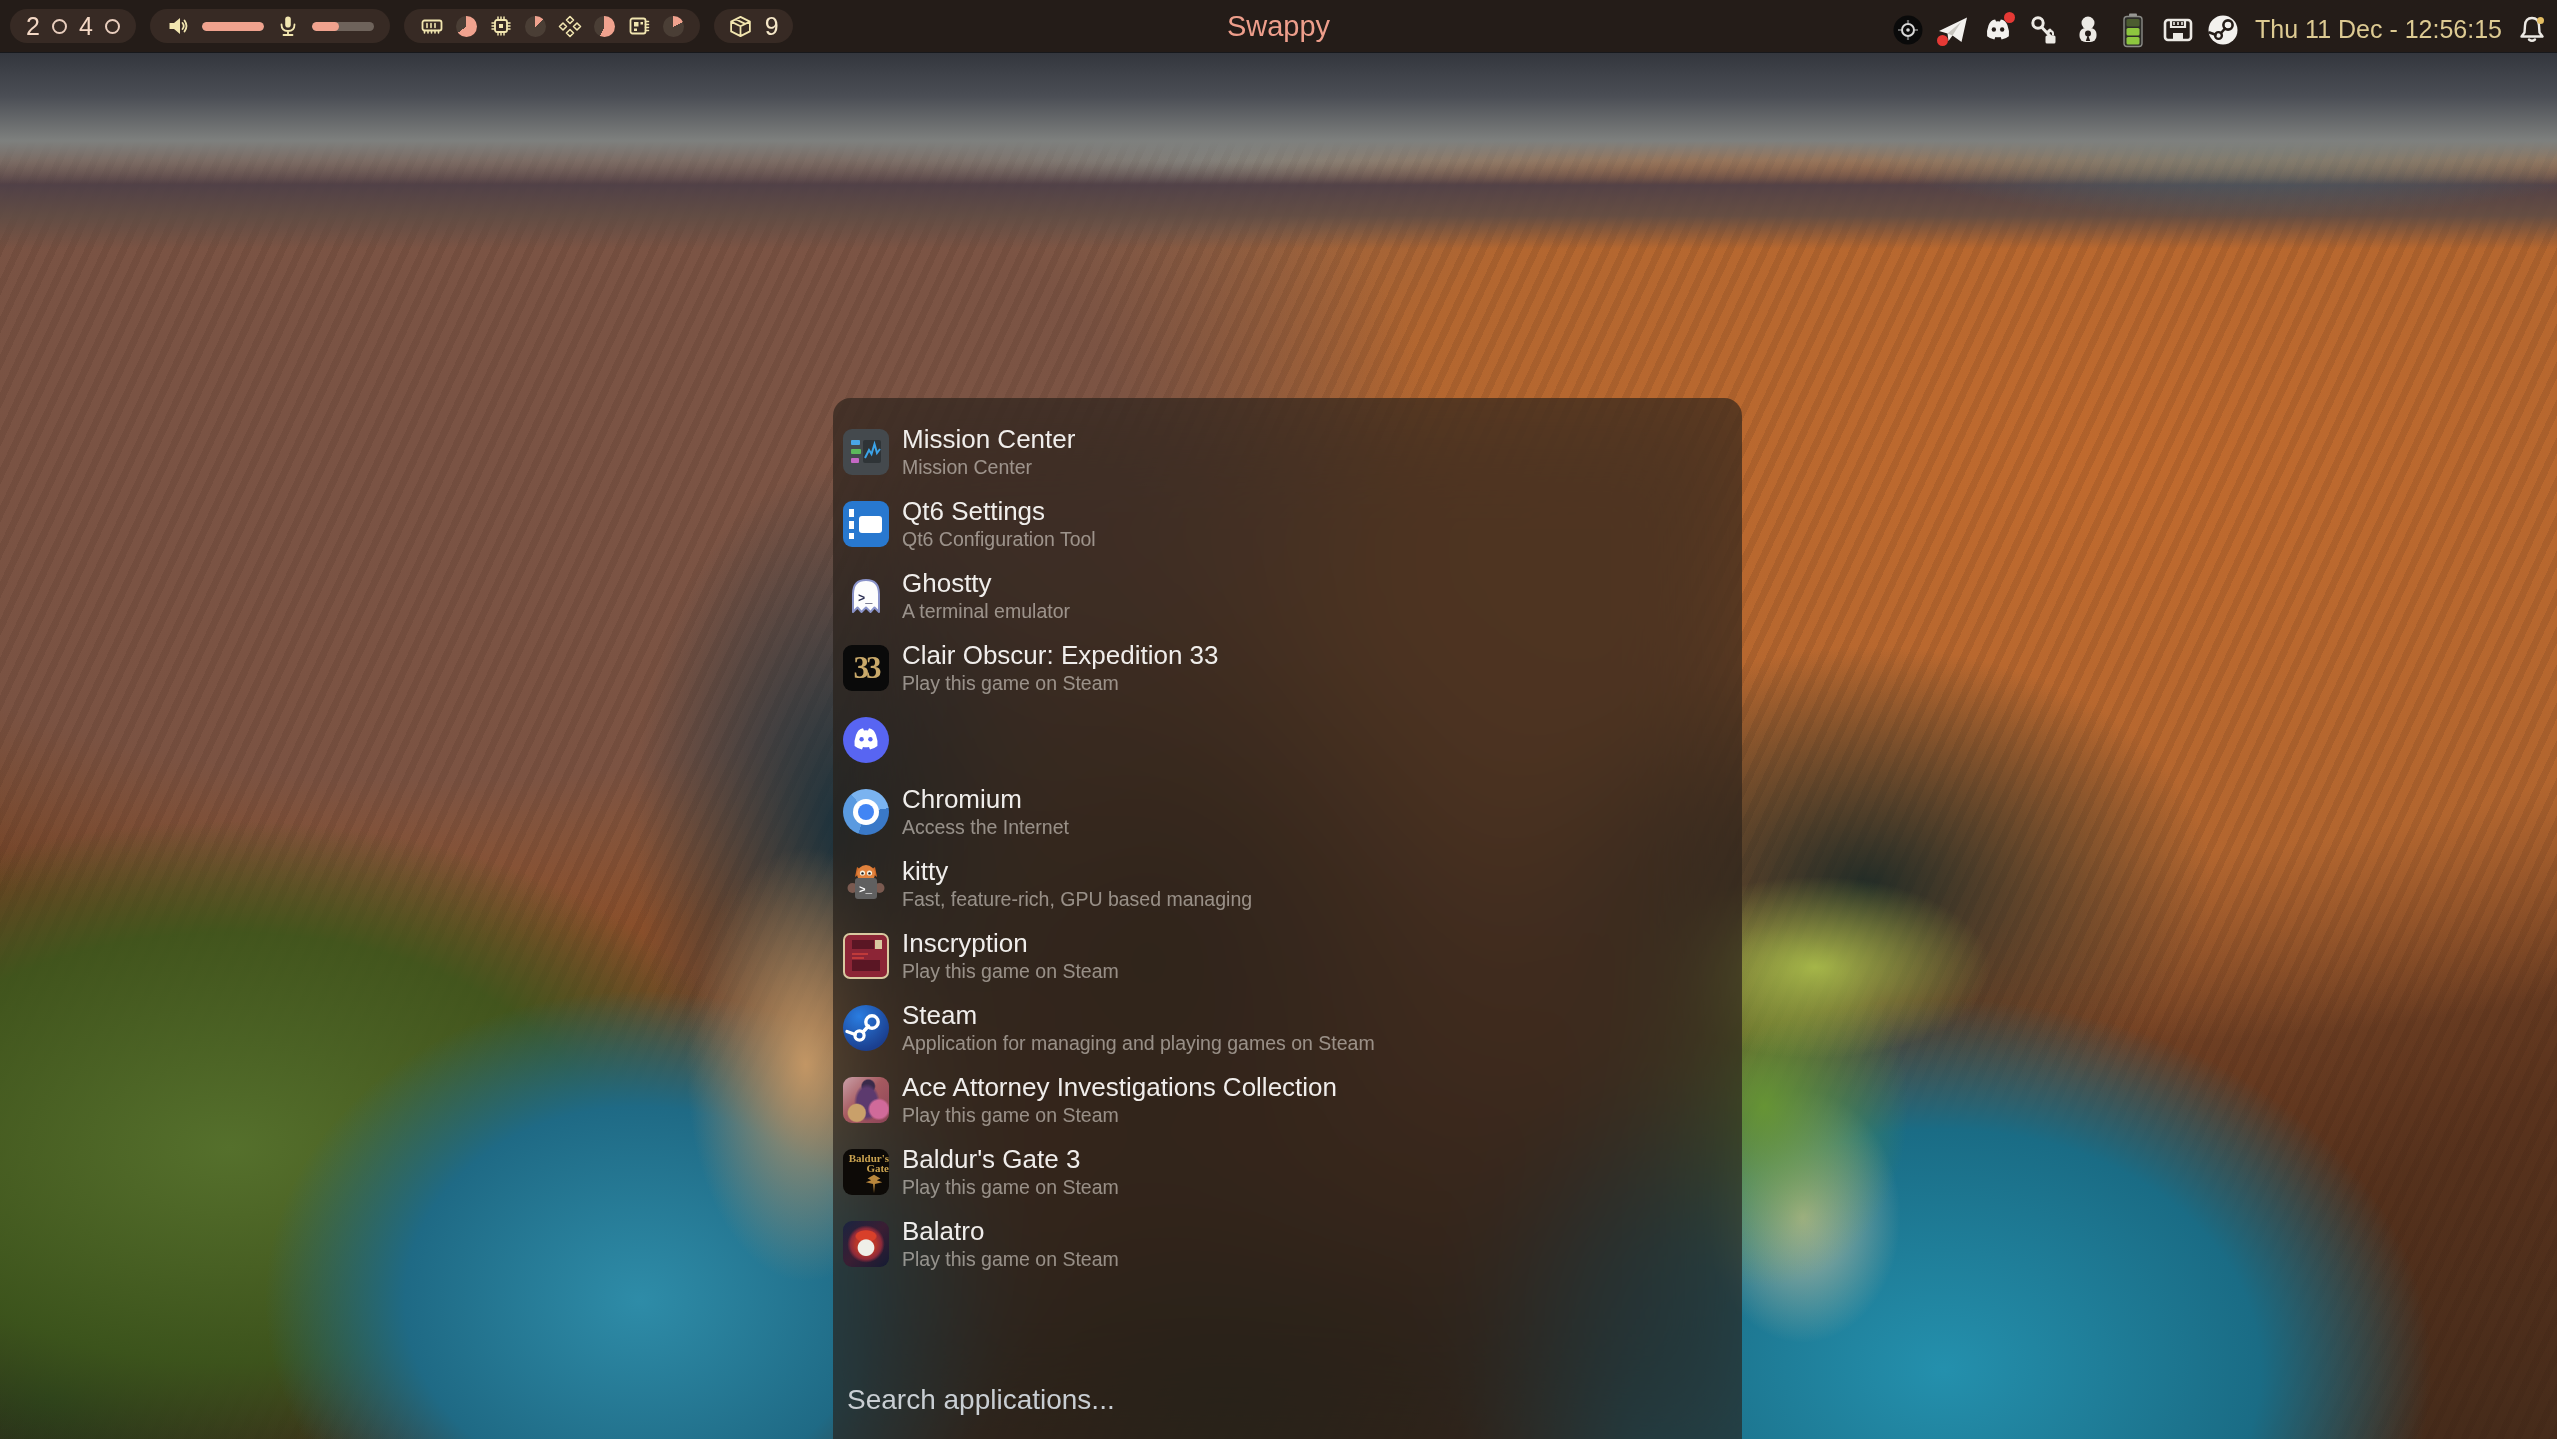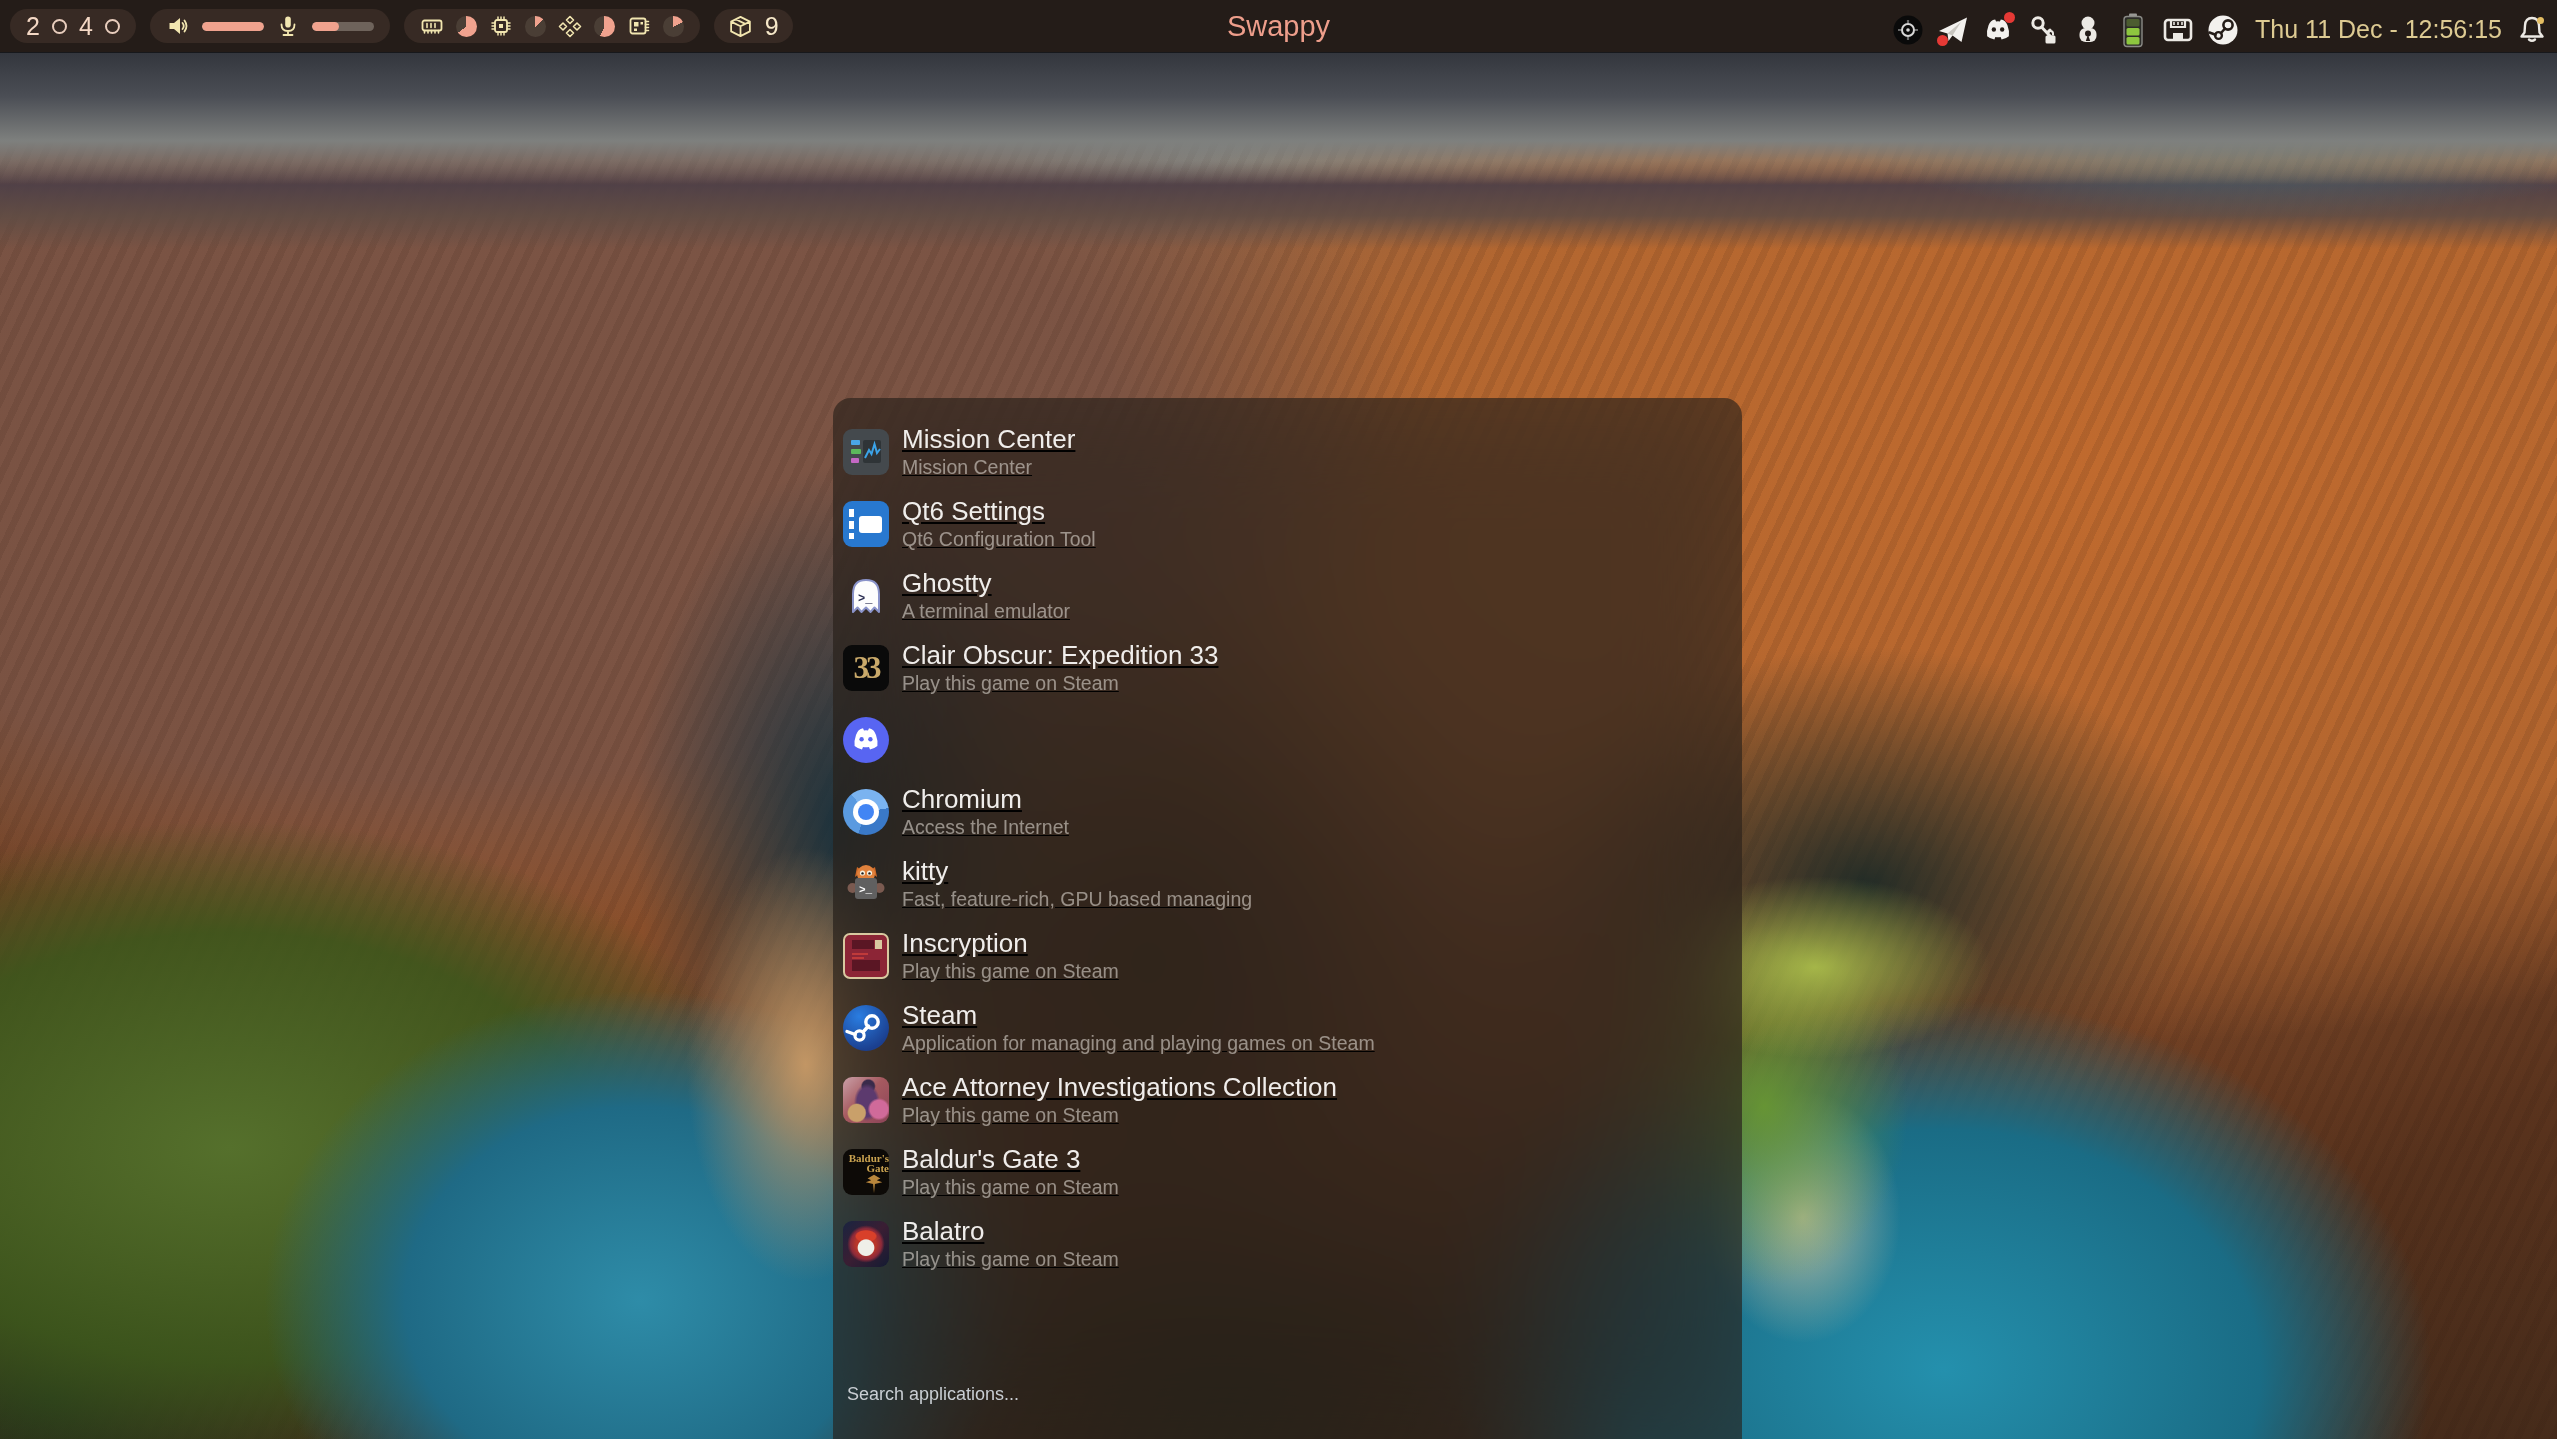--- a/index.html
+++ b/index.html
@@ -78,25 +78,25 @@
     -webkit-backdrop-filter:blur(55px) brightness(0.82) saturate(0.85);
     backdrop-filter:blur(55px) brightness(0.82) saturate(0.85);
     border-radius:18px 18px 0 0;padding-top:18px;box-sizing:border-box;}
   .row{height:72px;margin:0 5px;padding-left:5px;display:flex;align-items:center;border-radius:10px;}
   .row.selected{background:rgba(255,255,255,0.08);}
   .app-ico{width:46px;height:46px;flex:0 0 46px;margin-right:13px;border-radius:9px;
     position:relative;overflow:hidden;}
   .app-ico.round{border-radius:50%;}
   .app-ico.bare{overflow:visible;border-radius:0;}
   .app-ico svg{position:absolute;left:0;top:0;}
-  .txt{display:flex;flex-direction:column;justify-content:center;min-width:0;text-decoration:underline;}
+  .txt{display:flex;flex-direction:column;justify-content:center;min-width:0;}
   .t-name{font-size:26px;line-height:31px;color:rgba(247,245,243,0.97);white-space:nowrap;}
   .t-desc{font-size:19.5px;line-height:25px;color:rgba(236,231,224,0.55);white-space:nowrap;
           overflow:hidden;text-overflow:clip;max-width:835px;}
-  .search-row{position:absolute;left:14px;top:986px;font-size:18px;color:#c9ced3;}
+  .search-row{position:absolute;left:14px;top:986px;font-size:28px;color:#c9ced3;}
 
   
   .ic-clair{background:#0a0a0a;color:#c9a96a;font-family:"Liberation Serif",serif;
     display:flex;align-items:center;justify-content:center;font-size:31px;letter-spacing:-3px;font-weight:bold;}
   .ic-bg3{background:#0d0a07;display:flex;flex-direction:column;align-items:flex-end;justify-content:flex-start;}
   .bg3-t{font-family:"Liberation Serif",serif;color:#c9a250;font-size:11px;line-height:10px;font-weight:bold;}
   .ic-ace{background:
       radial-gradient(circle 14px at 30% 78%,#c9a06a 0 60%,rgba(201,160,106,0) 70%),
       radial-gradient(circle 16px at 78% 70%,#d06a9a 0 55%,rgba(208,106,154,0) 70%),
       radial-gradient(ellipse 18px 26px at 52% 55%,#5c3a6e 0 55%,rgba(92,58,110,0) 72%),

